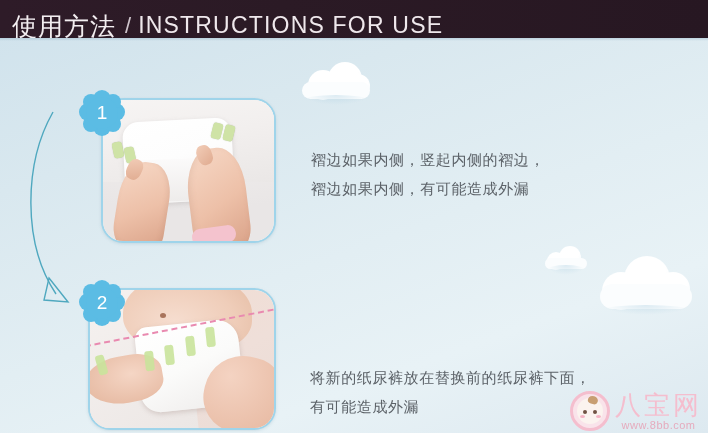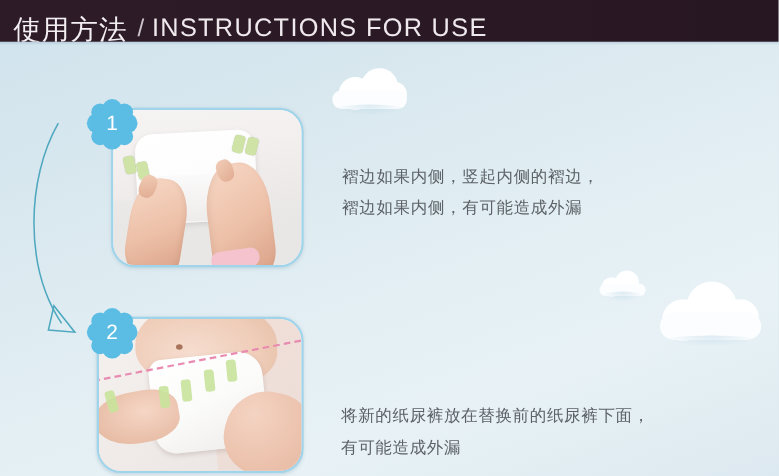--- a/index.html
+++ b/index.html
@@ -238,14 +238,28 @@
     <div class="pet" style="left:26px;top:26px;width:16px;height:16px;"></div>
     <div class="core"></div>
     <div class="num">2</div>
   </div>
 
   <div class="txt" style="left:310px;top:316px;margin-top:48px;">
     <div>将新的纸尿裤放在替换前的纸尿裤下面，</div>
     <div>有可能造成外漏</div>
   </div>
 
+  <div class="wm">
+    <div class="wm-face">
+      <div class="inner"></div>
+      <div class="hair"></div>
+      <div class="eye e1"></div>
+      <div class="eye e2"></div>
+      <div class="blush c1"></div>
+      <div class="blush c2"></div>
+    </div>
+    <div class="wm-text">
+      <div class="wm-cn">八宝网</div>
+      <div class="wm-url">www.8bb.com</div>
+    </div>
+  </div>
 
 </div>
 
 </body></html>

